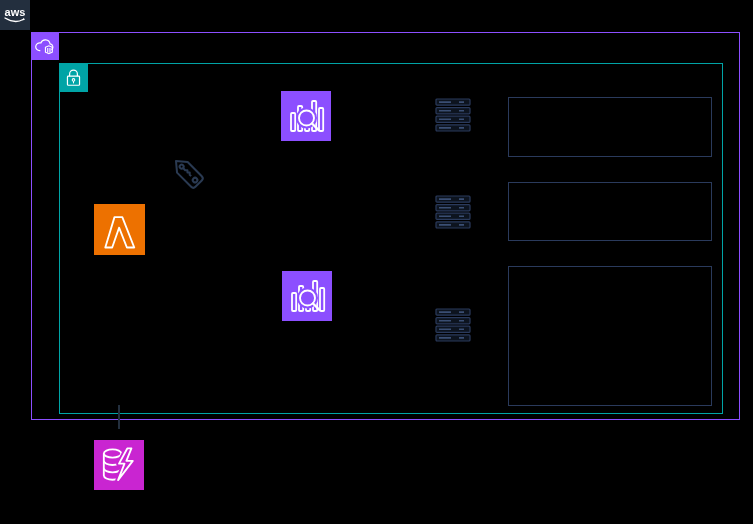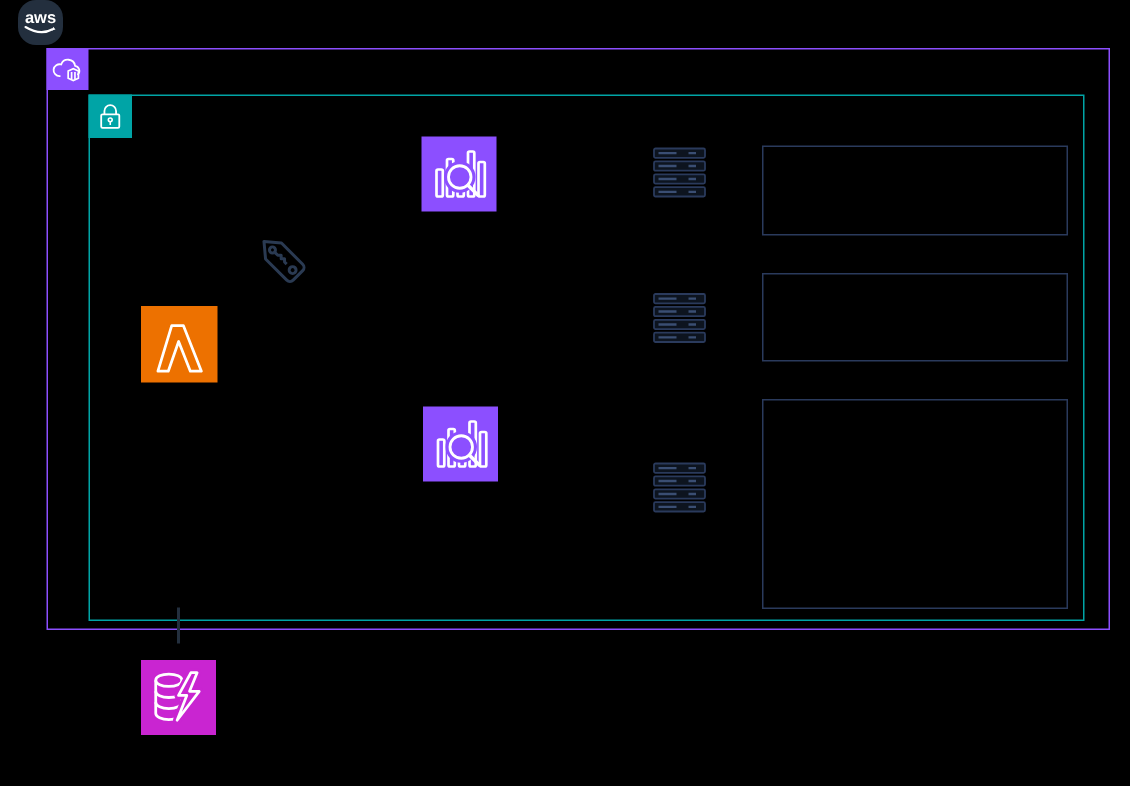--- a/index.html
+++ b/index.html
@@ -1,21 +1,21 @@
 <!DOCTYPE html>
 <html style="--app-bg: #000000; --logo-bg: #232F3E; --vpc-border: #8C4FFF; --subnet-border: #00A4A6; --node-purple: #8C4FFF; --node-orange: #ED7100; --node-magenta: #C925D1; --dark-line: #232F3E; --box-border: #2A3A5C;"><head>
 <meta charset="utf-8">
 <style>
   html,body{margin:0;padding:0;background:#000;}
   #canvas{position:relative;width:753px;height:524px;background:var(--app-bg,#000);
           font-family:"Liberation Sans",sans-serif;overflow:hidden;}
 
   
-  #aws-logo{position:absolute;left:12px;top:0;width:30px;height:30px;background:var(--logo-bg,#232F3E);
-            display:flex;flex-direction:column;align-items:center;justify-content:center;border-radius:12px;}
+  #aws-logo{position:absolute;left:0;top:0;width:30px;height:30px;background:var(--logo-bg,#232F3E);
+            display:flex;flex-direction:column;align-items:center;justify-content:center;}
   #aws-logo .t{color:#fff;font-weight:bold;font-size:11px;line-height:10px;letter-spacing:0;}
 
   
   .group{position:absolute;box-sizing:border-box;}
   #vpc-rect{left:31px;top:32px;width:709px;height:388px;border:1px solid var(--vpc-border,#8C4FFF);}
   #subnet-rect{left:59px;top:63px;width:664px;height:351px;border:1px solid var(--subnet-border,#00A4A6);}
   .corner-badge{position:absolute;display:flex;align-items:center;justify-content:center;}
   #cloud-badge{left:31px;top:32px;width:28px;height:28px;background:var(--vpc-border,#8C4FFF);}
   #lock-badge{left:59px;top:63px;width:29px;height:29px;background:var(--subnet-border,#00A4A6);}
 

